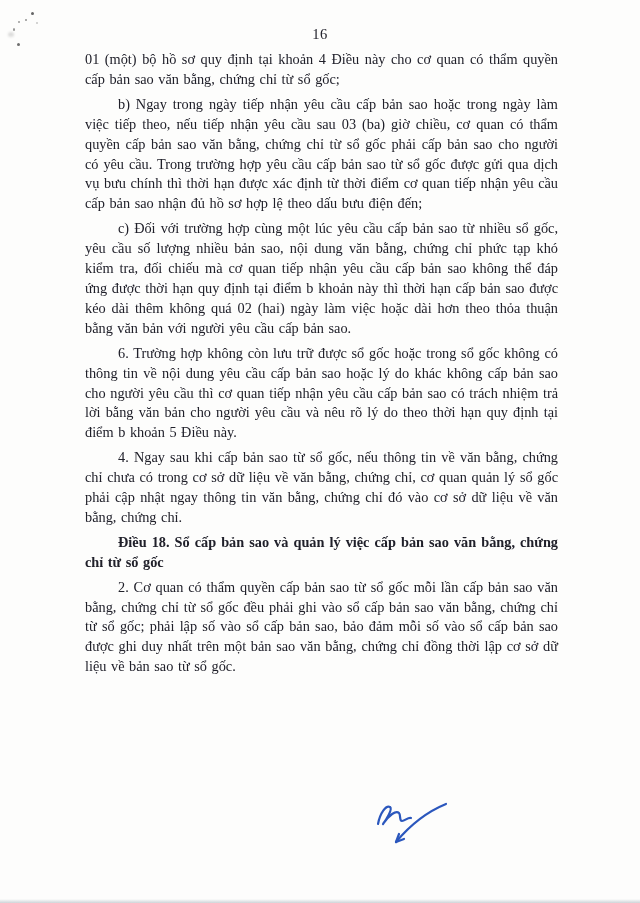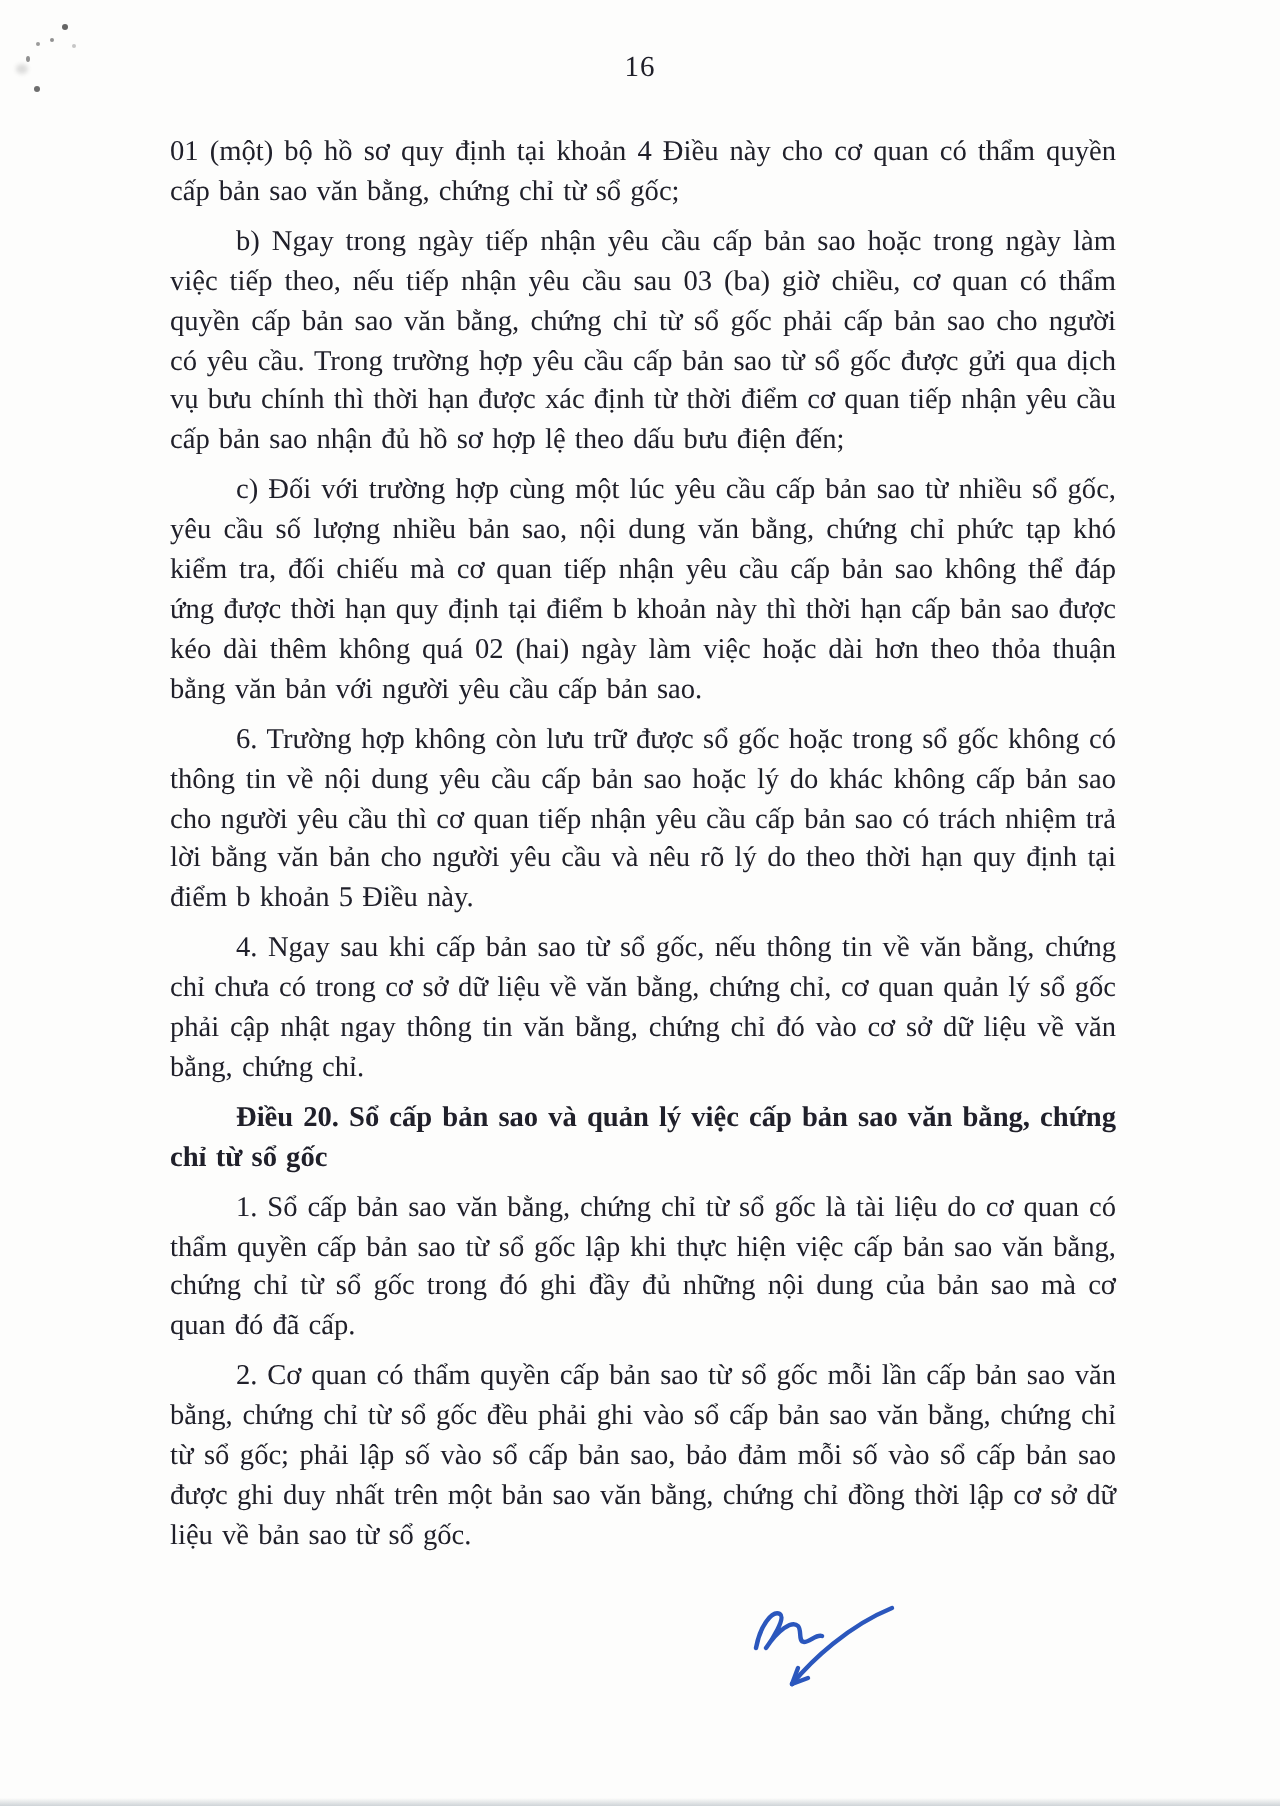--- a/index.html
+++ b/index.html
@@ -20,21 +20,21 @@
     position: absolute;
     top: 26px;
     left: 0;
     right: 0;
     text-align: center;
     font-size: 14.5px;
     letter-spacing: 0.5px;
   }
   .content {
     position: absolute;
-    top: 67px;
+    top: 50px;
     left: 85px;
     width: 473px;
   }
   .para {
     margin: 0 0 5px 0;
     font-size: 14.3px;
     line-height: 19.9px;
     text-align: justify;
     word-spacing: 1px;
   }
@@ -86,22 +86,21 @@
     <div class="speck s6"></div>
     <div class="speck s7"></div>
   </div>
 
   <div class="content">
     <p class="para">01 (một) bộ hồ sơ quy định tại khoản 4 Điều này cho cơ quan có thẩm quyền cấp bản sao văn bằng, chứng chỉ từ sổ gốc;</p>
     <p class="para indent">b) Ngay trong ngày tiếp nhận yêu cầu cấp bản sao hoặc trong ngày làm việc tiếp theo, nếu tiếp nhận yêu cầu sau 03 (ba) giờ chiều, cơ quan có thẩm quyền cấp bản sao văn bằng, chứng chỉ từ sổ gốc phải cấp bản sao cho người có yêu cầu. Trong trường hợp yêu cầu cấp bản sao từ sổ gốc được gửi qua dịch vụ bưu chính thì thời hạn được xác định từ thời điểm cơ quan tiếp nhận yêu cầu cấp bản sao nhận đủ hồ sơ hợp lệ theo dấu bưu điện đến;</p>
     <p class="para indent">c) Đối với trường hợp cùng một lúc yêu cầu cấp bản sao từ nhiều sổ gốc, yêu cầu số lượng nhiều bản sao, nội dung văn bằng, chứng chỉ phức tạp khó kiểm tra, đối chiếu mà cơ quan tiếp nhận yêu cầu cấp bản sao không thể đáp ứng được thời hạn quy định tại điểm b khoản này thì thời hạn cấp bản sao được kéo dài thêm không quá 02 (hai) ngày làm việc hoặc dài hơn theo thỏa thuận bằng văn bản với người yêu cầu cấp bản sao.</p>
     <p class="para indent">6. Trường hợp không còn lưu trữ được sổ gốc hoặc trong sổ gốc không có thông tin về nội dung yêu cầu cấp bản sao hoặc lý do khác không cấp bản sao cho người yêu cầu thì cơ quan tiếp nhận yêu cầu cấp bản sao có trách nhiệm trả lời bằng văn bản cho người yêu cầu và nêu rõ lý do theo thời hạn quy định tại điểm b khoản 5 Điều này.</p>
     <p class="para indent">4. Ngay sau khi cấp bản sao từ sổ gốc, nếu thông tin về văn bằng, chứng chỉ chưa có trong cơ sở dữ liệu về văn bằng, chứng chỉ, cơ quan quản lý sổ gốc phải cập nhật ngay thông tin văn bằng, chứng chỉ đó vào cơ sở dữ liệu về văn bằng, chứng chỉ.</p>
-    <p class="para indent heading">Điều 20. Sổ cấp bản sao và quản lý việc cấp bản sao văn bằng, chứng chỉ từ sổ gốc</p>
-    <p class="para indent">1. Sổ cấp bản sao văn bằng, chứng chỉ từ sổ gốc là tài liệu do cơ quan có thẩm quyền cấp bản sao từ sổ gốc lập khi thực hiện việc cấp bản sao văn bằng, chứng chỉ từ sổ gốc trong đó ghi đầy đủ những nội dung của bản sao mà cơ quan đó đã cấp.</p>
+    <p class="para indent heading">Điều 18. Sổ cấp bản sao và quản lý việc cấp bản sao văn bằng, chứng chỉ từ sổ gốc</p>
     <p class="para indent">2. Cơ quan có thẩm quyền cấp bản sao từ sổ gốc mỗi lần cấp bản sao văn bằng, chứng chỉ từ sổ gốc đều phải ghi vào sổ cấp bản sao văn bằng, chứng chỉ từ sổ gốc; phải lập số vào sổ cấp bản sao, bảo đảm mỗi số vào sổ cấp bản sao được ghi duy nhất trên một bản sao văn bằng, chứng chỉ đồng thời lập cơ sở dữ liệu về bản sao từ sổ gốc.</p>
   </div>
 
   <div class="signature">
     <svg viewBox="0 0 92 64" xmlns="http://www.w3.org/2000/svg">
       <g fill="none" stroke="currentColor" stroke-width="2.2" stroke-linecap="round" stroke-linejoin="round">
         <path d="M12 27 C 14 16, 20 8, 24 10 C 27 12, 20 23, 17 27 C 23 18, 30 13, 33 16 C 35 18, 33 24, 36 24 C 39 24, 42 20, 45 21"></path>
         <path d="M30 45 C 40 33, 58 16, 80 7"></path>
         <path d="M30 45 L 38 42"></path>
         <path d="M30 45 L 33 37"></path>

